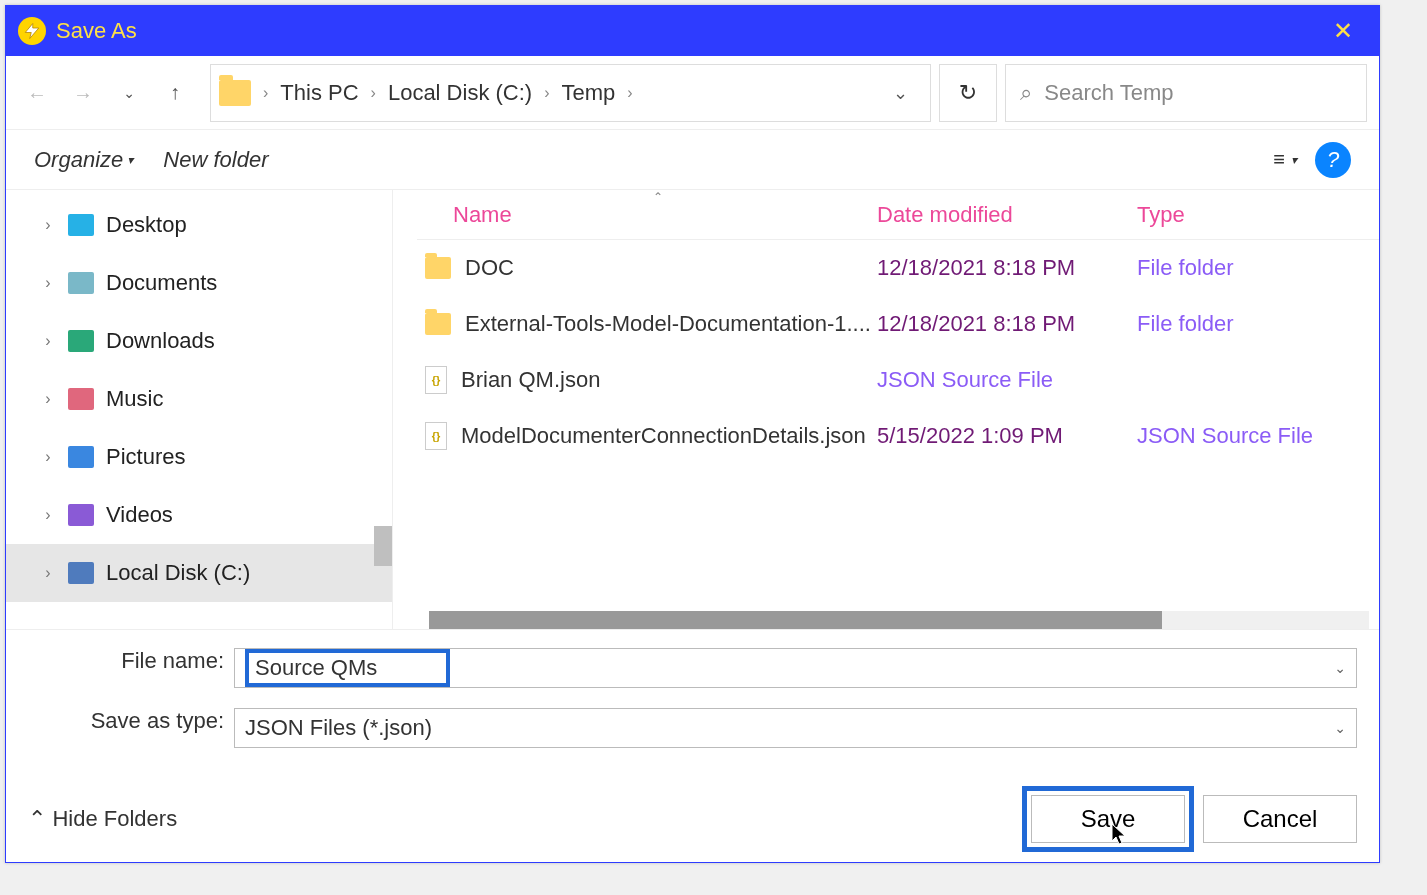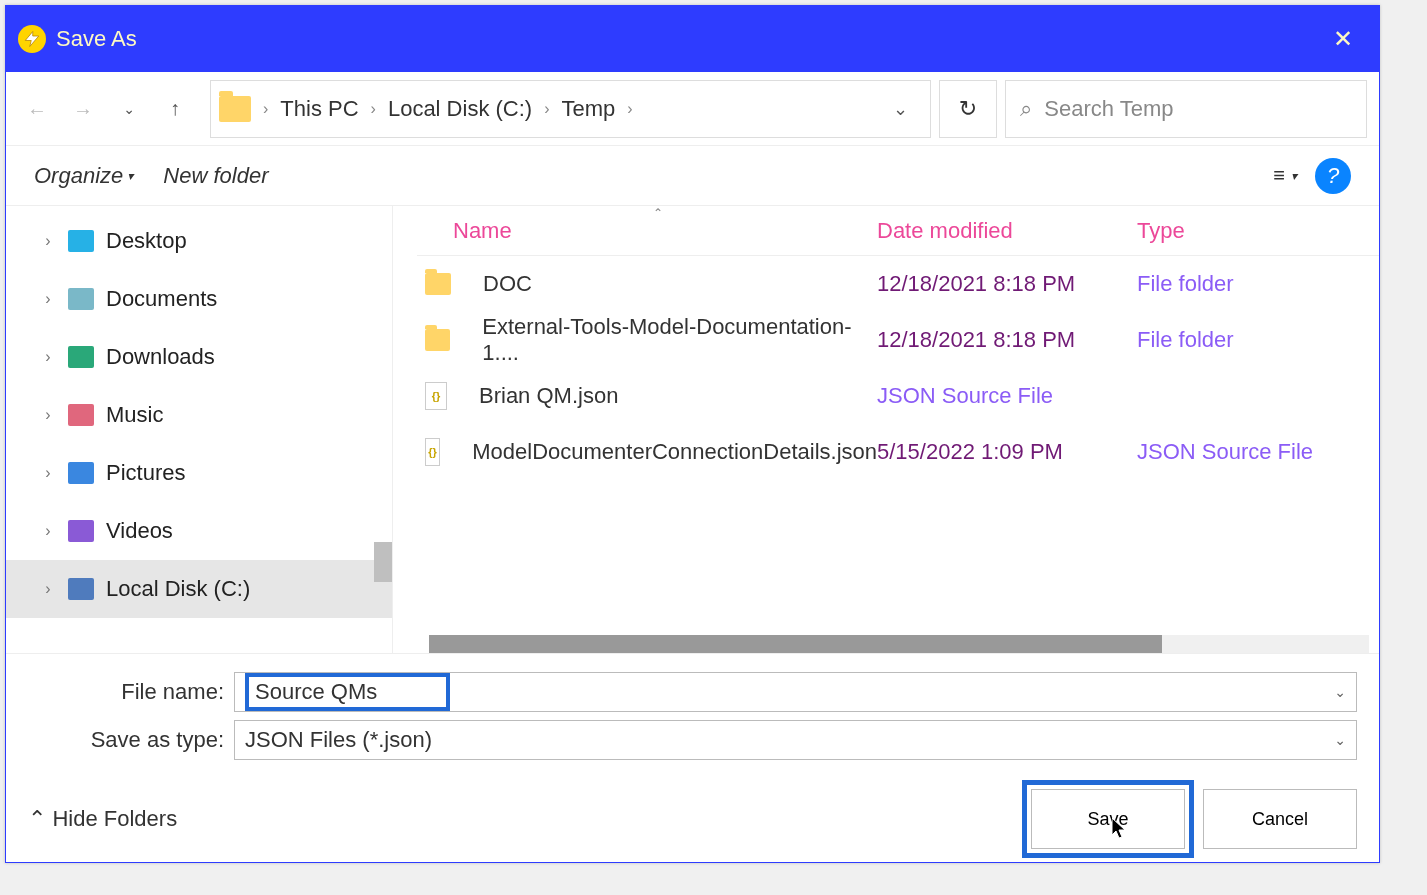--- a/index.html
+++ b/index.html
@@ -1,18 +1,18 @@
 <!DOCTYPE html>
 <html><head>
 <meta charset="utf-8">
 <style>
 * { box-sizing: border-box; margin: 0; padding: 0; font-family: "Segoe UI", Arial, sans-serif; }
 body { background: #f0f0f0; width: 1427px; height: 895px; overflow: hidden; }
 .window { width: 1375px; height: 858px; margin: 5px; background: #fff; border: 1px solid #2e3cff; display: flex; flex-direction: column; box-shadow: 0 0 3px rgba(0,0,0,.2); }
-.titlebar { height: 66px; background: #2e3cff; display: flex; align-items: center; color: #fef9c3; padding: 0 12px; }
+.titlebar { height: 50px; background: #2e3cff; display: flex; align-items: center; color: #fde047; padding: 0 12px; }
 .titlebar .app-icon { width: 28px; height: 28px; margin-right: 10px; background: #ffd400; border-radius: 50%; display:flex; align-items:center; justify-content:center; }
 .titlebar .app-icon svg { width:18px; height:18px; }
 .titlebar .title { font-size: 22px; }
 .titlebar .close { margin-left: auto; font-size: 24px; padding: 6px 14px; cursor:pointer;}
 .navrow { height: 74px; display: flex; align-items: center; padding: 8px 12px; gap: 8px; border-bottom: 1px solid #eee;}
 .navbtn { width:38px; height:42px; display:flex; align-items:center; justify-content:center; color:#555; font-size:20px;}
 .navbtn.disabled{ color:#bbb;}
 .breadcrumb { flex:1; height:58px; border:1px solid #ddd; display:flex; align-items:center; padding:0 8px; gap:8px; font-size:22px; color:#333; margin-left:8px;}
 .breadcrumb .folder-icon{ width:32px; height:26px; background:#ffd568; border-radius:2px; position:relative;}
 .breadcrumb .folder-icon::before{content:''; position:absolute; top:-5px; left:0; width:14px; height:5px; background:#ffd568; border-radius:2px 2px 0 0;}
@@ -33,38 +33,38 @@
 .expander{ color:#777; width:16px; text-align:center; font-size:16px;}
 .ticon{ width:26px; height:22px; border-radius:2px;}
 .scrollthumb{ position:absolute; right:0; top:336px; width:18px; height:40px; background:#bfbfbf;}
 .filearea{ flex:1; display:flex; flex-direction:column; position:relative; padding-left:24px;}
 .colheaders{ display:flex; height:50px; align-items:center; font-size:22px; color:#ec4899; border-bottom:1px solid #eee;}
 .col-name{ width:460px; padding-left:36px; display:flex; align-items:center; gap:10px;}
 .col-date{ width:260px;}
 .col-type{ flex:1;}
 .sortarrow{ position:absolute; left:260px; top:0; font-size:12px; color:#888;}
 .filerow{ display:flex; height:56px; align-items:center; font-size:22px; color:#333;}
-.fr-name{ width:460px; display:flex; align-items:center; gap:32px; padding-left:8px;}
+.fr-name{ width:460px; display:flex; align-items:center; gap:14px; padding-left:8px;}
 .fr-date{ width:260px; color:#701a75;}
 .fr-type{ flex:1; color:#8b5cf6;}
 .foldericon{ width:26px; height:22px; background:#ffd568; border-radius:2px; position:relative;}
 .foldericon::before{content:''; position:absolute; top:-4px; left:0; width:12px; height:4px; background:#ffd568; border-radius:2px 2px 0 0;}
 .jsonicon{ width:22px; height:28px; border:1px solid #ccc; background:#fff; display:flex; align-items:center; justify-content:center; color:#c7a400; font-size:11px; font-weight:bold;}
 .hscroll{ position:absolute; bottom:0; left:36px; right:10px; height:18px; background:#f0f0f0;}
 .hscroll .thumb{ height:100%; width:78%; background:#999;}
 .formarea{ padding:18px 22px 8px 22px; font-size:22px; color:#333;}
-.formrow{ display:flex; align-items:center; margin-bottom:8px;}
+.formrow{ display:flex; margin-bottom:20px;}
 .formlabel{ width:206px; text-align:right; padding-right:10px;}
 .formfield{ flex:1; height:40px; border:1px solid #bbb; display:flex; align-items:center; padding:0 10px; position:relative;}
 .formfield .dd{ position:absolute; right:10px; color:#666; font-size:14px;}
 .filename-highlight{ border:4px solid #2169d6; padding:2px 6px; background:#fff; min-width:205px; display:inline-block;}
 .footer{ height:86px; display:flex; align-items:center; padding:0 22px; gap:18px;}
 .hidefolders{ display:flex; align-items:center; gap:6px; font-size:22px; color:#333;}
 .footer-spacer{ flex:1;}
-.btn{ height:60px; width:154px; border:1px solid #bbb; background:#fff; font-size:18px; display:flex; align-items:center; justify-content:center; position:relative;}
+.btn{ height:48px; width:154px; border:1px solid #bbb; background:#fff; font-size:24px; display:flex; align-items:center; justify-content:center; position:relative;}
 .btn.save{ outline:5px solid #2169d6; outline-offset:4px;}
 .cursor{ position:absolute; top:28px; left:80px; font-size:20px; pointer-events:none;}
 </style>
 </head>
 <body>
 
 <div class="window">
 
   <div class="titlebar">
     <span class="app-icon">

